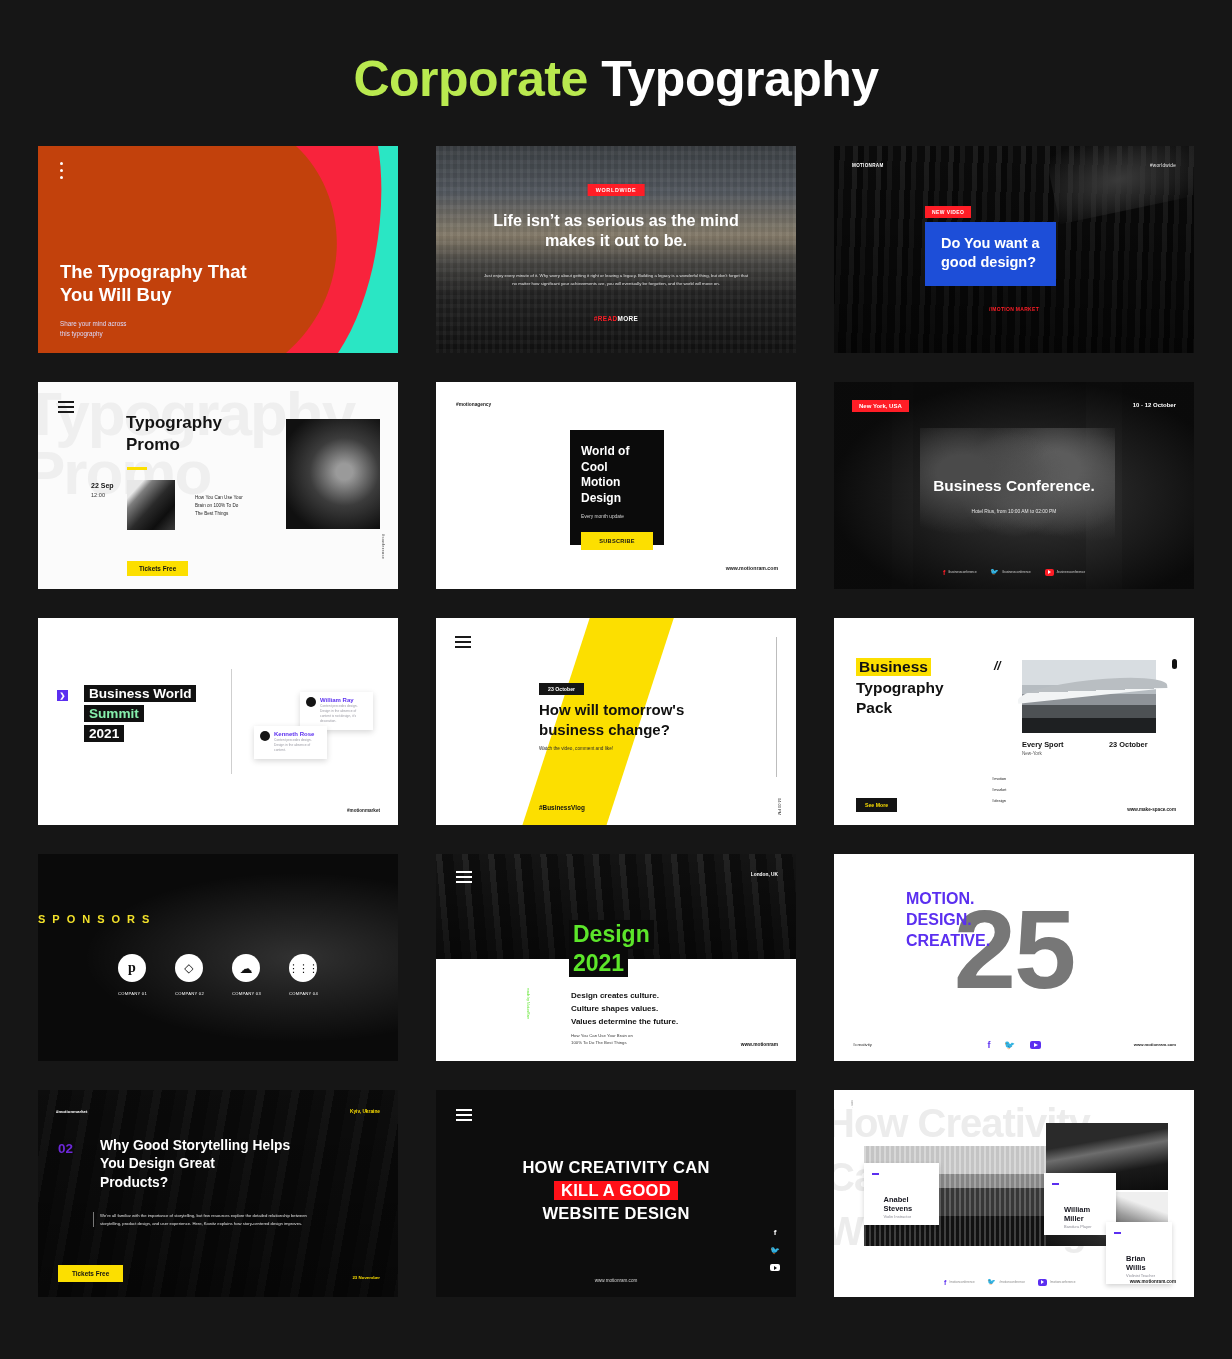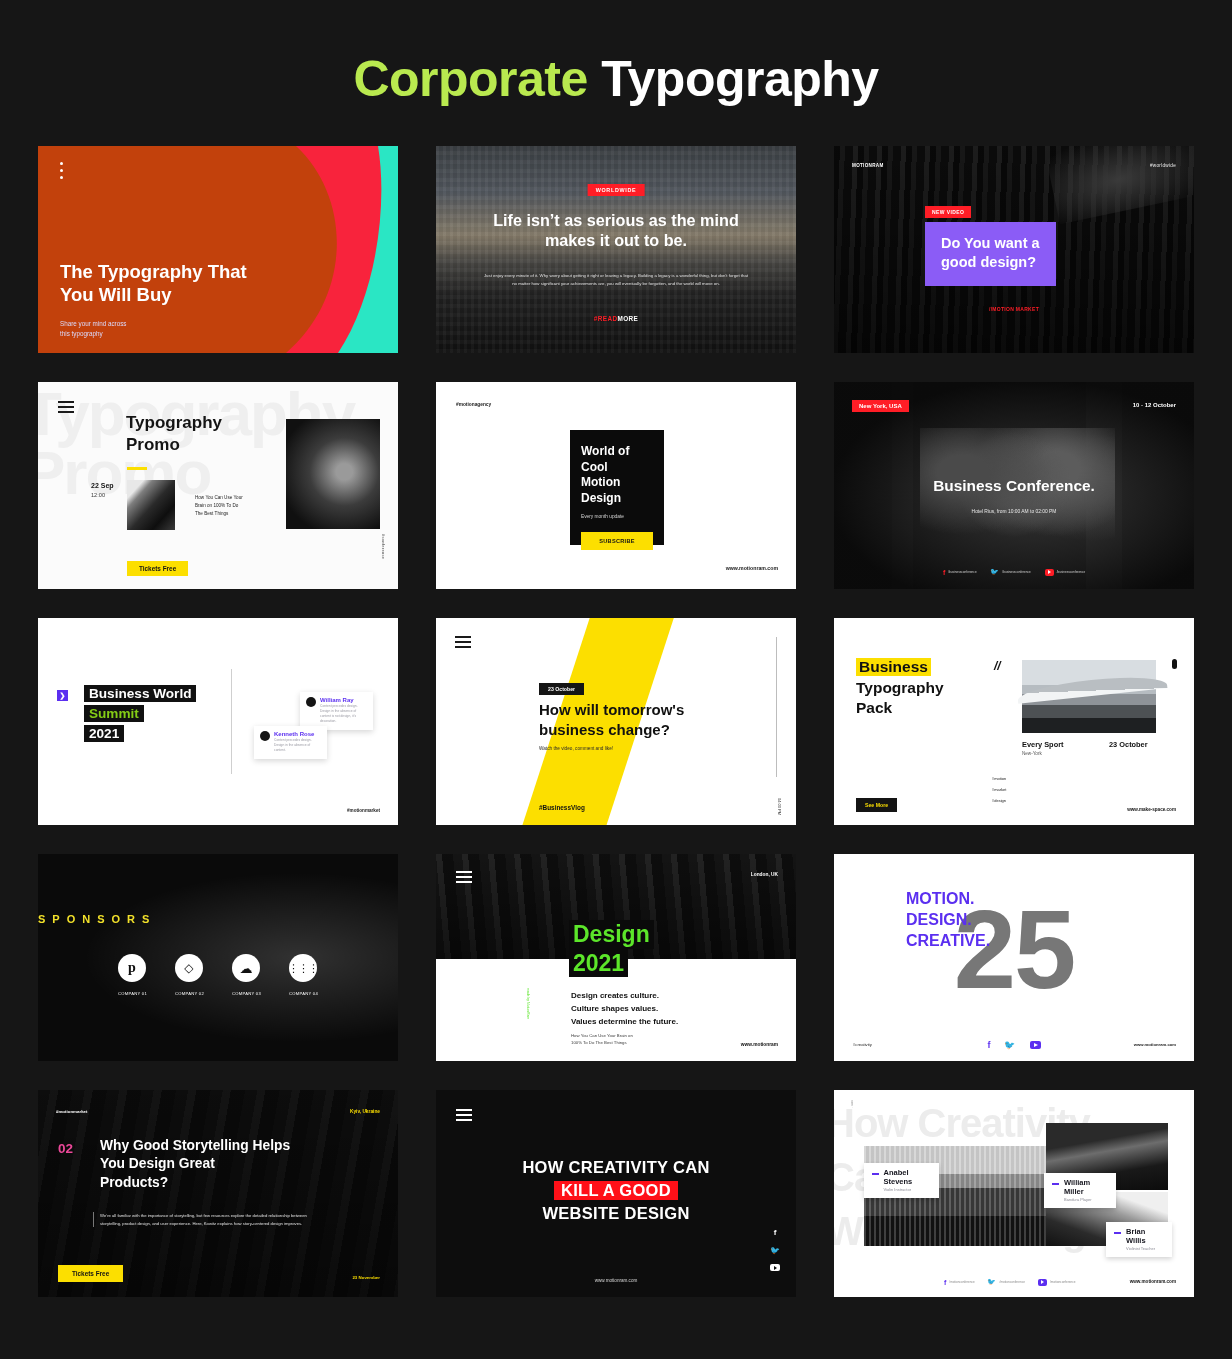--- a/index.html
+++ b/index.html
@@ -172,21 +172,21 @@
     position:absolute; left:-8px; top:6px; width:430px;
     font-size:40px; font-weight:bold; color:#ececec; line-height:1.35;
     letter-spacing:-1px;
   }
   .lbl-card {
     position:absolute; background:#fff; padding:5px 10px 6px 8px;
     box-shadow:0 2px 5px rgba(0,0,0,.18);
     display:flex; align-items:flex-start; gap:5px;
   }
   .lbl-dash { width:8px; height:2px; background:#5b2ff0; margin-top:5px; }
-  .lbl-name { font-size:7.5px; font-weight:bold; color:#15151e; }
+  .lbl-name { font-size:7.5px; font-weight:bold; color:#15151e;margin-top:27px; }
   .lbl-role { font-size:4px; color:#8c8c96; margin-top:1px; }
 
   .tcard {
     position:absolute; background:#fff; box-shadow:0 2px 6px rgba(0,0,0,.16);
     padding:5px 8px 6px 6px; display:flex; gap:4px; align-items:flex-start;
   }
   .tav { width:10px; height:10px; border-radius:50%; background:#141414; flex:0 0 auto; }
   .tname { font-size:6px; font-weight:bold; color:#5b2ff0; }
   .ttext { font-size:3.3px; color:#9a9aa3; line-height:1.5; margin-top:1px; }
 
@@ -227,21 +227,21 @@
     <div style="position:absolute;left:0;right:0;top:169px;text-align:center;font-size:6.4px;font-weight:bold;letter-spacing:.4px;">
       <span style="color:#ff1d26;">#READ</span><span style="color:#fff;">MORE</span>
     </div>
   </div>
 
   <div class="slide">
     <div class="ph photo-forest"></div>
     <div style="position:absolute;left:18px;top:17px;color:#fff;font-weight:bold;" class="tiny">MOTIONRAM</div>
     <div style="position:absolute;right:18px;top:17px;color:#efefef;" class="tiny">#worldwide</div>
     <div style="position:absolute;left:91px;top:60px;background:#ff1d26;color:#fff;font-size:5px;font-weight:bold;letter-spacing:.4px;padding:3px 7px;">NEW VIDEO</div>
-    <div style="position:absolute;left:91px;top:76px;background:#8b5cf6;padding:12px 16px 14px 16px;">
+    <div style="position:absolute;left:91px;top:76px;background:#1d4ed8;padding:12px 16px 14px 16px;">
       <div style="color:#fff;font-size:14.5px;font-weight:bold;line-height:1.3;white-space:pre-line;">Do You want a
 good design?</div>
     </div>
     <div style="position:absolute;left:0;right:0;top:160px;text-align:center;color:#ff1d26;font-size:5px;font-weight:bold;letter-spacing:.3px;">//MOTION MARKET</div>
   </div>
 
   <div class="slide" style="background:#fbfbfb;">
     <div class="wm-typo" style="white-space:pre-line;">Typography
 Promo</div>
     <div class="burger" style="position:absolute;left:20px;top:19px;">
@@ -297,21 +297,21 @@
         </span>
         <span class="tag" style="color:#cfcfcf;">/businessconference</span>
       </span>
     </div>
   </div>
 
   <div class="slide">
     <div style="position:absolute;left:19px;top:72px;width:11px;height:11px;background:#5b2ff0;color:#fff;font-size:7px;font-weight:bold;display:flex;align-items:center;justify-content:center;">❯</div>
     <div style="position:absolute;left:46px;top:66px;">
       <div style="background:#111;color:#fff;font-size:13.6px;font-weight:bold;display:inline-block;padding:1px 5px;margin-bottom:2px;">Business World</div><br>
-      <div style="background:#111;color:#84cc16;font-size:13.6px;font-weight:bold;display:inline-block;padding:1px 5px;margin-bottom:2px;">Summit</div><br>
+      <div style="background:#111;color:#86efac;font-size:13.6px;font-weight:bold;display:inline-block;padding:1px 5px;margin-bottom:2px;">Summit</div><br>
       <div style="background:#111;color:#fff;font-size:13.6px;font-weight:bold;display:inline-block;padding:1px 5px;">2021</div>
     </div>
     <div style="position:absolute;left:193px;top:51px;width:1px;height:105px;background:#cfcfcf;"></div>
     <div class="tcard" style="left:262px;top:74px;width:73px;">
       <div class="tav"></div>
       <div>
         <div class="tname">William Ray</div>
         <div class="ttext">Content precedes design. Design in the absence of content is not design, it’s decoration.</div>
       </div>
     </div>
@@ -428,21 +428,21 @@
         <span style="position:absolute;left:4px;top:2px;border-left:4px solid #fff;border-top:2px solid transparent;border-bottom:2px solid transparent;"></span>
       </span>
     </div>
     <div style="position:absolute;right:18px;bottom:14px;color:#222;font-size:4.2px;font-weight:bold;">www.motionram.com</div>
   </div>
 
   <div class="slide">
     <div class="ph photo-city"></div>
     <div style="position:absolute;left:18px;top:19px;color:#fff;font-size:4.4px;font-weight:bold;">#motionmarket</div>
     <div style="position:absolute;right:18px;top:19px;color:#fcdf00;font-size:4.8px;font-weight:bold;">Kyiv, Ukraine</div>
-    <div style="position:absolute;left:20px;top:51px;color:#ec4899;font-size:13.5px;font-weight:bold;">02</div>
+    <div style="position:absolute;left:20px;top:51px;color:#6d28d9;font-size:13.5px;font-weight:bold;">02</div>
     <div style="position:absolute;left:62px;top:47px;width:250px;color:#fff;font-size:13.8px;font-weight:bold;line-height:1.33;white-space:pre-line;">Why Good Storytelling Helps
 You Design Great
 Products?</div>
     <div style="position:absolute;left:55px;top:122px;width:230px;color:#e0e0e0;font-size:4.2px;line-height:1.8;border-left:1px solid rgba(255,255,255,.45);padding-left:6px;">We’re all familiar with the importance of storytelling, but few resources explore the detailed relationship between storytelling, product design, and user experience. Here, Kowitz explains how story-centered design improves.</div>
     <div style="position:absolute;left:20px;bottom:15px;background:#fcdf00;color:#141414;font-size:6.4px;font-weight:bold;padding:5px 14px;">Tickets Free</div>
     <div style="position:absolute;right:18px;bottom:17px;color:#fcdf00;font-size:4.4px;font-weight:bold;">23 November</div>
   </div>
 
   <div class="slide" style="background:#0d0d0d;">
     <div class="burger light" style="position:absolute;left:20px;top:19px;">

